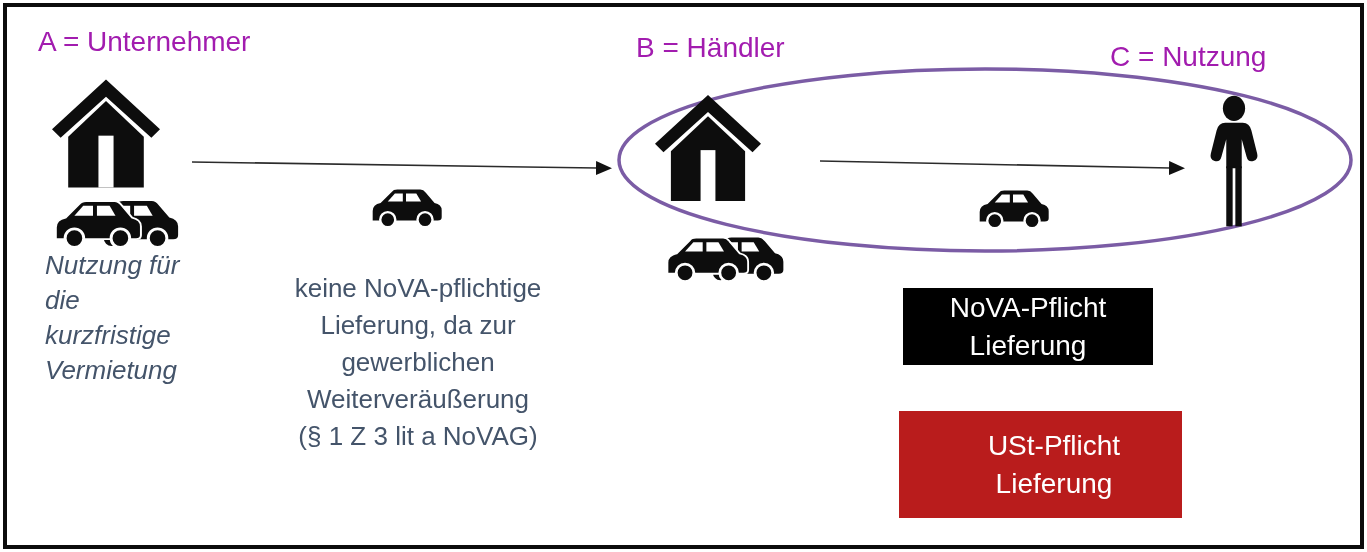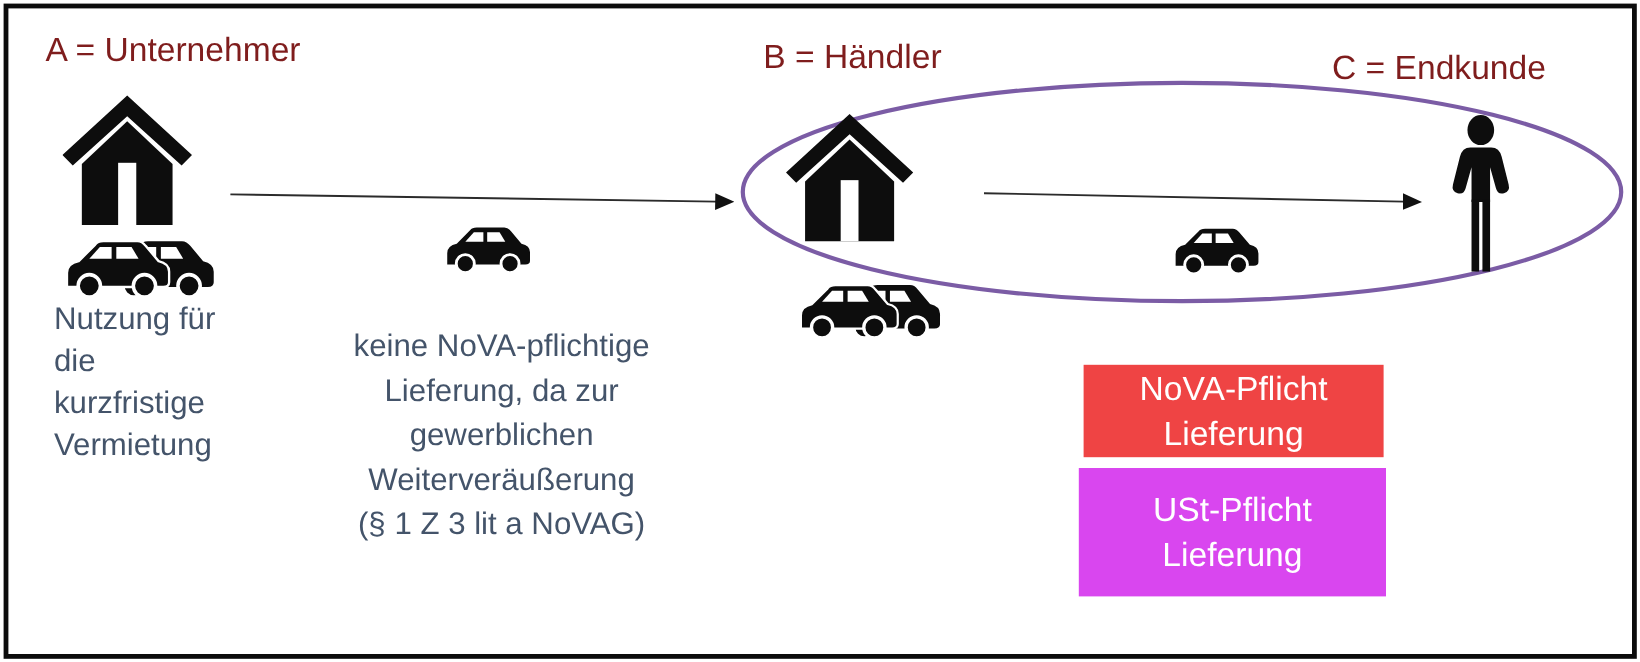--- a/index.html
+++ b/index.html
@@ -13,21 +13,21 @@
   }
   .frame {
     position: absolute;
     left: 3px; top: 3px; right: 3px; bottom: 3px;
     border: 4px solid #0c0c0c;
     pointer-events: none;
   }
   .actor-title {
     position: absolute;
     font-size: 28px;
-    color: #7f1d1d;
+    color: #a21caf;
     white-space: nowrap;
     z-index: 3;
   }
   .note {
     position: absolute;
     font-size: 26px;
     color: #44546A;
     white-space: pre-line;
     z-index: 3;
   }
@@ -38,22 +38,22 @@
     display: flex;
     align-items: center;
     justify-content: center;
     text-align: center;
     color: #ffffff;
     font-size: 28px;
     line-height: 38px;
     white-space: pre-line;
     z-index: 3;
   }
-  .legend-nova { left: 903px; top: 288px; width: 250px; height: 77px; background: #ef4444; margin-top: 16px; }
-  .legend-ust  { left: 899px; top: 390px; width: 256px; height: 107px; background: #d946ef; }
+  .legend-nova { left: 903px; top: 288px; width: 250px; height: 77px; background: #000000; }
+  .legend-ust  { left: 899px; top: 411px; width: 256px; height: 107px; background: #b91c1c; padding-left: 27px; }
   .icon-wrap { position: absolute; z-index: 2; }
   #overlay-lines { position: absolute; left: 0; top: 0; z-index: 1; pointer-events: none; }
   svg { display: block; }
 </style>
 </head>
 <body>
 
 <div id="canvas">
 
   <div class="frame"></div>
@@ -64,21 +64,21 @@
         <path d="M0,0 L16,7 L0,14 Z" fill="#111111"></path>
       </marker>
     </defs>
     <ellipse cx="985" cy="160" rx="366" ry="91" fill="none" stroke="#7B5CA5" stroke-width="3.5"></ellipse>
     <line x1="192" y1="162" x2="597" y2="168" stroke="#2b2b2b" stroke-width="1.6" marker-end="url(#arrowhead)"></line>
     <line x1="820" y1="161" x2="1170" y2="168" stroke="#2b2b2b" stroke-width="1.6" marker-end="url(#arrowhead)"></line>
   </svg>
 
   <div class="actor-title" style="left:38px; top:26px;">A = Unternehmer</div>
   <div class="actor-title" style="left:636px; top:32px;">B = Händler</div>
-  <div class="actor-title" style="left:1110px; top:41px;">C = Endkunde</div>
+  <div class="actor-title" style="left:1110px; top:41px;">C = Nutzung</div>
 
   <div class="icon-wrap" style="left:52px; top:76px;">
     <svg width="108" height="115" viewBox="0 0 100 100">
       <path d="M50,0 L100,46 L92,54 L50,16 L8,54 L0,46 Z" fill="#0d0d0d"></path>
       <path d="M50,20 L15,53 L15,100 L85,100 L85,53 Z" fill="#0d0d0d"></path>
       <rect x="43" y="52" width="14" height="48" fill="#ffffff"></rect>
     </svg>
   </div>
 
   <div class="icon-wrap" style="left:48px; top:194px;">
@@ -93,21 +93,21 @@
       <g>
         <path d="M8,46 L8,34 Q8,26 18,24 L32,10 Q34,7 39,7 L68,7 Q72,7 75,11 L86,24 Q95,26 95,33 L95,42 Q95,46 90,46 Z" fill="#0d0d0d" stroke="#ffffff" stroke-width="2"></path>
         <path d="M36,12 L46,12 L46,22 L27,22 Z" fill="#ffffff"></path>
         <path d="M50,12 L63,12 L69,22 L50,22 Z" fill="#ffffff"></path>
         <circle cx="27" cy="45" r="9.5" fill="#0d0d0d" stroke="#ffffff" stroke-width="3"></circle>
         <circle cx="74" cy="45" r="9.5" fill="#0d0d0d" stroke="#ffffff" stroke-width="3"></circle>
       </g>
     </svg>
   </div>
 
-  <div class="note note-left" style="left:45px; top:248px; width:200px;">Nutzung für
+  <div class="note note-left" style="left:45px; top:248px; width:200px;font-style:italic;">Nutzung für
 die
 kurzfristige
 Vermietung</div>
 
   <div class="icon-wrap" style="left:366px; top:184px;">
     <svg width="80" height="46" viewBox="0 0 100 58">
       <path d="M8,46 L8,34 Q8,26 18,24 L32,10 Q34,7 39,7 L68,7 Q72,7 75,11 L86,24 Q95,26 95,33 L95,42 Q95,46 90,46 Z" fill="#0d0d0d"></path>
       <path d="M36,12 L46,12 L46,22 L27,22 Z" fill="#ffffff"></path>
       <path d="M50,12 L63,12 L69,22 L50,22 Z" fill="#ffffff"></path>
       <circle cx="27" cy="45" r="9.5" fill="#0d0d0d" stroke="#ffffff" stroke-width="3"></circle>

